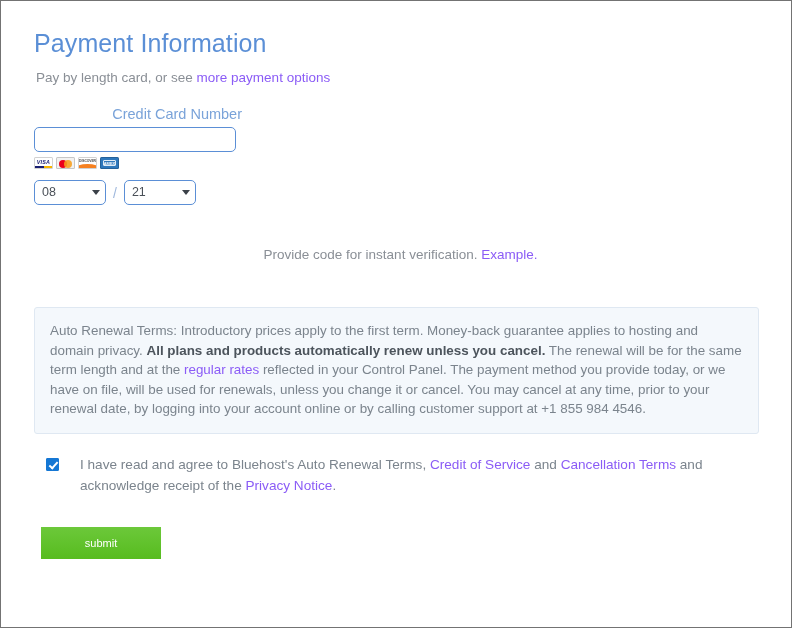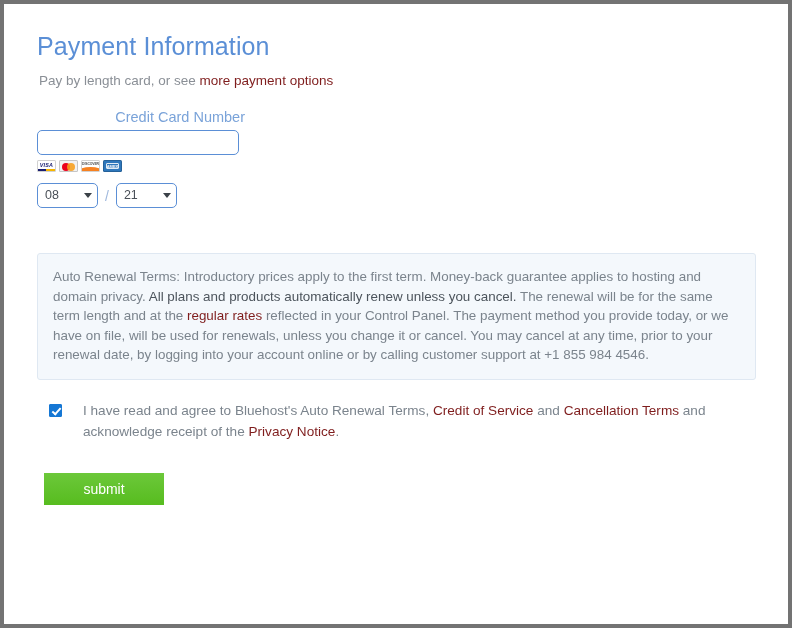--- a/index.html
+++ b/index.html
@@ -12,21 +12,21 @@
     font-family: "Liberation Sans", sans-serif;
     -webkit-font-smoothing: antialiased;
   }
 
   .page {
     position: relative;
     width: 792px;
     height: 628px;
     box-sizing: border-box;
     background: #ffffff;
-    border: 4px solid #737373;
+    border: 1px solid #737373;
     overflow: hidden;
   }
 
   .inner {
     position: absolute;
     left: 0;
     top: 0;
     right: 0;
     bottom: 0;
     padding: 26px 32px 0 33px;
@@ -45,21 +45,21 @@
   }
 
   .subtitle {
     font-size: 13.5px;
     color: #8a8f96;
     margin: 10px 0 0 2px;
     line-height: 18px;
   }
 
   a.link {
-    color: #7f1d1d;
+    color: #8b5cf6;
     text-decoration: none;
   }
 
   
   .form {
     margin-top: 14px;
   }
   .form-row {
     display: flex;
     align-items: flex-start;
@@ -198,21 +198,21 @@
   .select-box {
     position: relative;
     display: inline-block;
   }
   select.sel {
     -webkit-appearance: none;
     -moz-appearance: none;
     appearance: none;
     box-sizing: border-box;
     height: 25px;
-    width: 61px;
+    width: 72px;
     border: 1px solid #5b8fd6;
     border-radius: 5px;
     background: #ffffff;
     font-family: "Liberation Sans", sans-serif;
     font-size: 12.5px;
     color: #4a5058;
     padding: 0 16px 0 7px;
     outline: none;
     line-height: 23px;
   }
@@ -247,21 +247,21 @@
     background: #f4f8fc;
     border: 1px solid #dfe8f2;
     border-radius: 3px;
     padding: 13px 15px 14px 15px;
     font-size: 13.4px;
     line-height: 19.5px;
     color: #7b848d;
   }
   .terms-box b {
     color: #4c545c;
-    font-weight: normal;
+    font-weight: bold;
   }
 
   
   .agree-row {
     display: flex;
     align-items: flex-start;
     margin-top: 20px;
     font-size: 13.6px;
     line-height: 21px;
     color: #7b848d;
@@ -309,21 +309,21 @@
     margin-left: 7px;
     display: inline-block;
     width: 120px;
     height: 32px;
     background: #62c32a;
     background: linear-gradient(180deg, #6cc83a 0%, #57bc1f 100%);
     border: none;
     border-radius: 0;
     color: #ffffff;
     font-family: "Liberation Sans", sans-serif;
-    font-size: 14px;
+    font-size: 11px;
     line-height: 32px;
     text-align: center;
     cursor: pointer;
     padding: 0;
   }
 </style>
 </head>
 <body>
 
 <div class="page">
@@ -365,20 +365,23 @@
             <span class="select-box">
               <select class="sel"><option value="21">21</option><option value="22">22</option><option value="23">23</option><option value="24">24</option><option value="25">25</option><option value="26">26</option><option value="27">27</option><option value="28">28</option><option value="29">29</option><option value="30">30</option></select>
               <span class="sel-chevron"></span>
             </span>
           </div>
         </div>
       </div>
 
     </div>
 
+    <div class="verify-note">
+      <span>Provide code for instant verification. </span><a href="#" class="link">Example.</a>
+    </div>
 
     <div class="terms-box">
       <span>Auto Renewal Terms: Introductory prices apply to the first term. Money-back guarantee applies to hosting and domain privacy. </span><b>All plans and products automatically renew unless you cancel.</b><span> The renewal will be for the same term length and at the </span><a href="#" class="link">regular rates</a><span> reflected in your Control Panel. The payment method you provide today, or we have on file, will be used for renewals, unless you change it or cancel. You may cancel at any time, prior to your renewal date, by logging into your account online or by calling customer support at +1 855 984 4546.</span>
     </div>
 
     <div class="agree-row">
       <input type="checkbox" class="agree-check" checked="" style="">
       <div class="agree-text">
         <span>I have read and agree to Bluehost's Auto Renewal Terms, </span><a href="#" class="link">Credit of Service</a><span> and </span><a href="#" class="link">Cancellation Terms</a><span> and acknowledge receipt of the </span><a href="#" class="link">Privacy Notice</a><span>.</span>
       </div>

